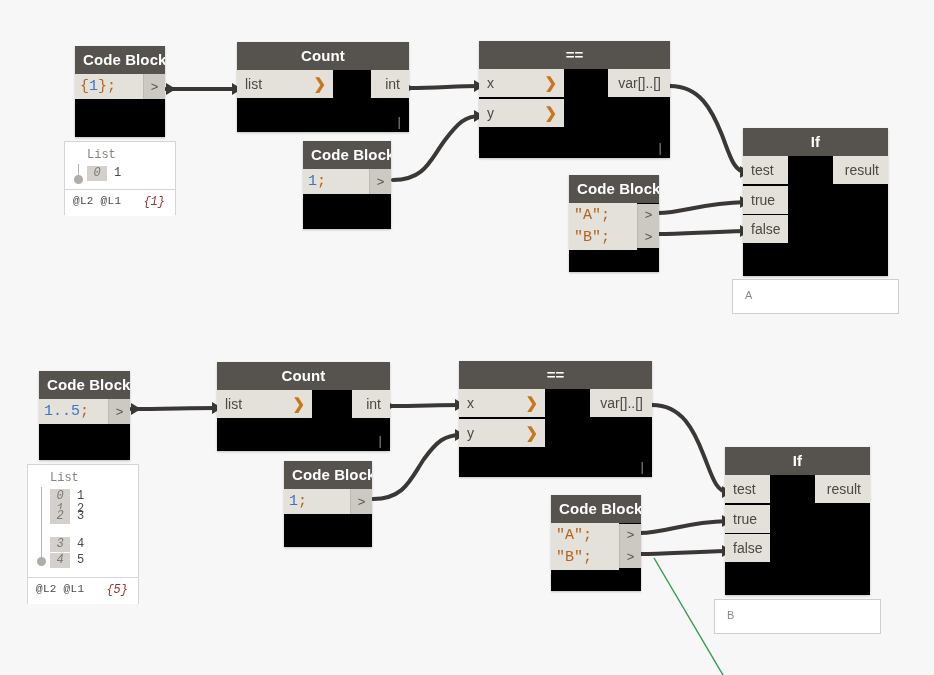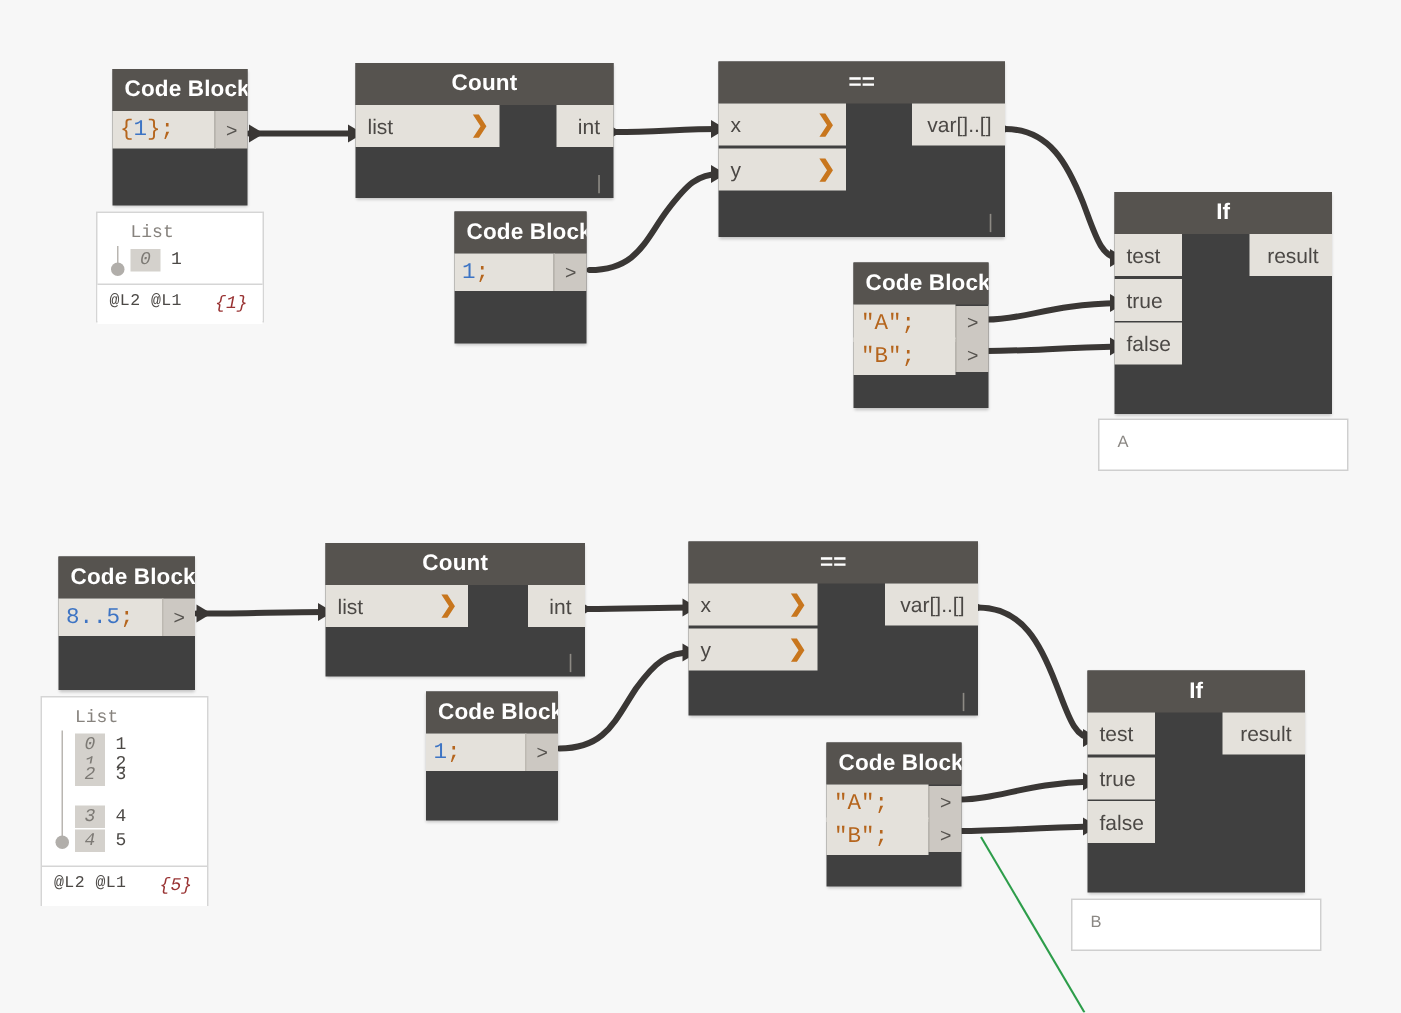--- a/index.html
+++ b/index.html
@@ -31,21 +31,21 @@
     height: 675px;
     pointer-events: none;
     z-index: 1;
   }
 
   
   .node {
     position: absolute;
     z-index: 3;
     box-sizing: border-box;
-    background: #404040;
+    background: #000000;
     box-shadow: 0 1px 2px rgba(0,0,0,0.22);
   }
   .node-header {
     background: #56534f;
     color: #ffffff;
     font-size: 15px;
     font-weight: bold;
     line-height: 28px;
     height: 28px;
     text-align: center;
@@ -354,21 +354,21 @@
     </div>
   </div>
 
   <div class="preview-box" style="left:732px; top:279px; width:167px; height:35px;">
     <span>A</span>
   </div>
 
   <div class="node" style="left:39px; top:371px; width:91px; height:89px;">
     <div class="node-header left">Code Block</div>
     <div class="node-body" style="height:61px;">
-      <div class="cb-row" style="top:0; width:69px;"><span class="cb-num">8..5</span><span class="cb-punct">;</span></div>
+      <div class="cb-row" style="top:0; width:69px;"><span class="cb-num">1..5</span><span class="cb-punct">;</span></div>
       <div class="cb-port" style="left:69px; top:0; width:22px;">&gt;</div>
     </div>
   </div>
 
   <div class="watch" style="left:27px; top:464px; width:112px; height:140px;">
     <div class="watch-body" style="height:113px;">
       <div class="watch-title">List</div>
       <div class="watch-spine" style="top:22px; height:74px;"></div>
       <div class="watch-dot" style="top:92px;"></div>
       <div class="watch-row" style="top:24px;">

